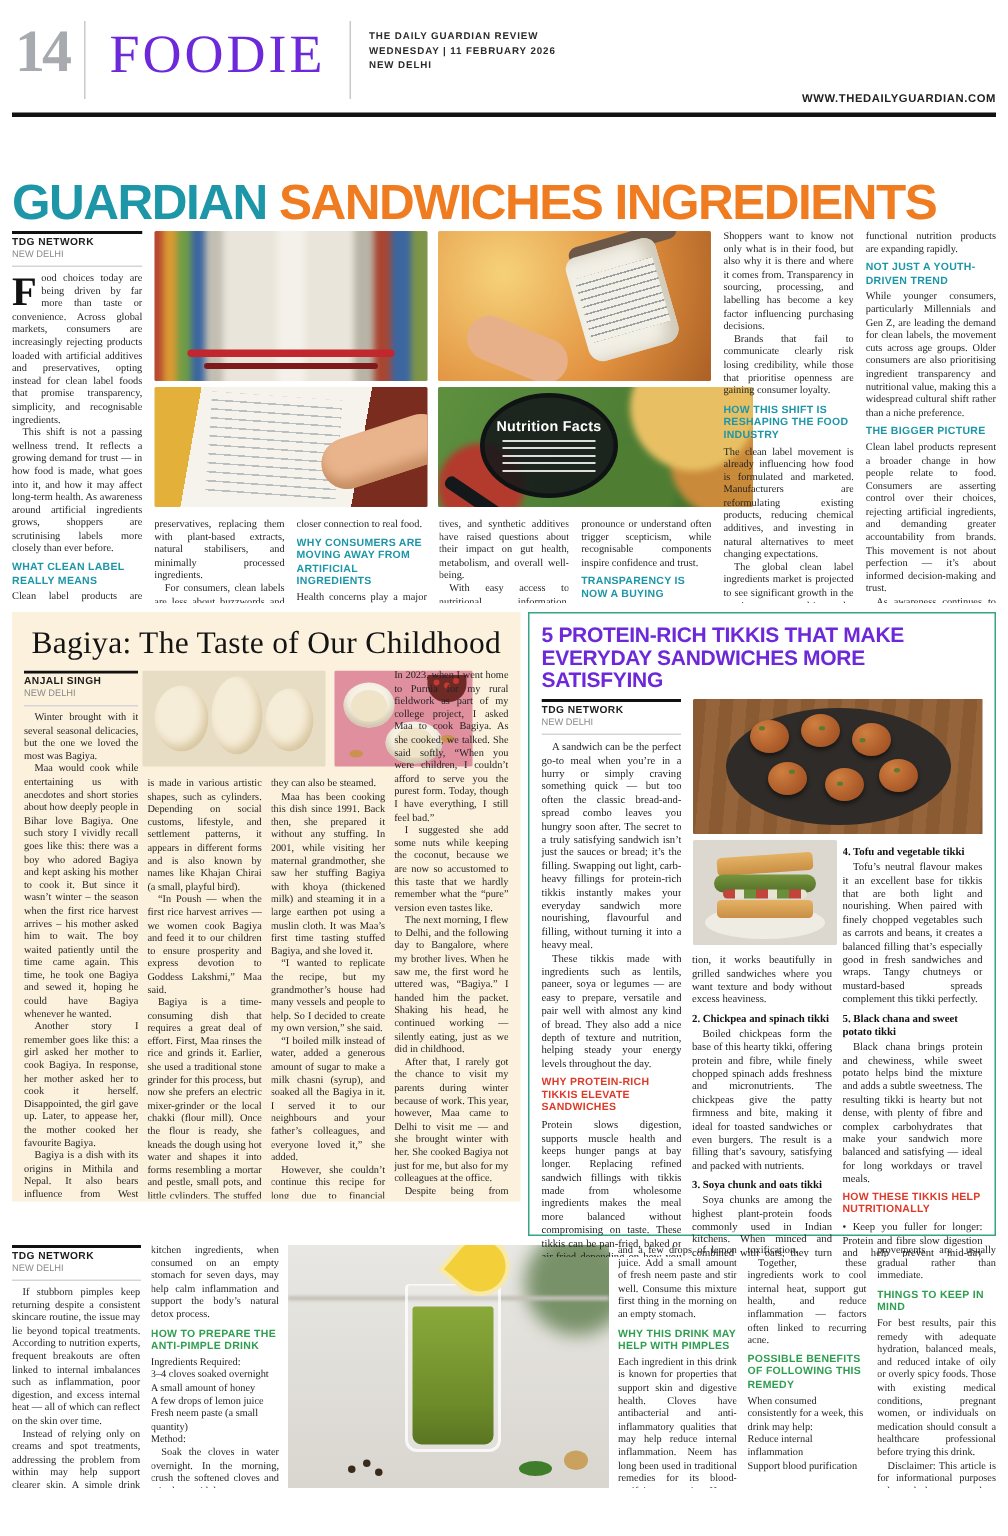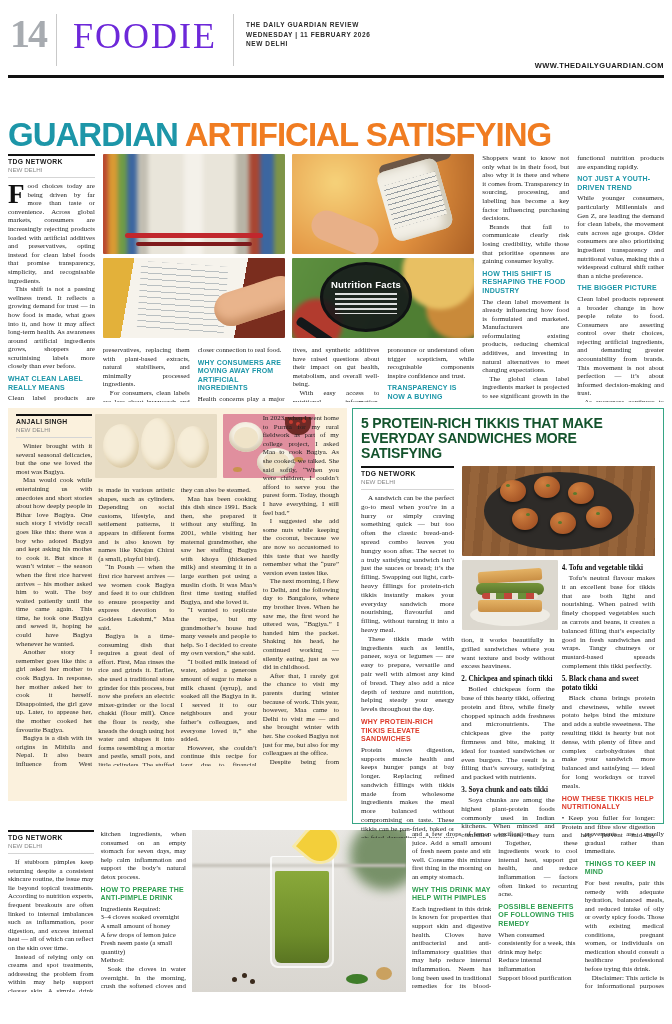--- a/index.html
+++ b/index.html
@@ -49,21 +49,21 @@
   .lblines{position:absolute;left:20%;top:6px;width:48%;height:86%;background:repeating-linear-gradient(180deg,#f6f3ec 0 5px,#aab2b6 5px 6px);opacity:.8;transform:rotate(4deg)}
   .finger{position:absolute;right:-14px;top:26px;width:86px;height:34px;background:#e9b48c;border-radius:18px;transform:rotate(-18deg);box-shadow:inset 0 -6px 8px #c78d63}
   
   .ph-hold{left:284px;top:0;width:182px;height:100px}
   .ph-hold .blurlayer{background:radial-gradient(circle at 25% 30%,#f6d27a,#e2913f 55%,#a65c23 100%)}
   .cup{position:absolute;right:28px;top:10px;width:62px;height:72px;background:#f2efe6;border-radius:8px 8px 10px 10px;transform:rotate(-16deg);box-shadow:inset -8px 0 10px #cfc9b8;z-index:2}
   .cup::before{content:"";position:absolute;left:4px;top:14px;right:4px;height:44px;background:repeating-linear-gradient(180deg,#f2efe6 0 4px,#9aa0a4 4px 5px)}
   .cuplid{position:absolute;right:22px;top:2px;width:74px;height:12px;background:#6d5746;border-radius:6px;transform:rotate(-16deg);z-index:2}
   .thumb{position:absolute;left:18px;bottom:6px;width:70px;height:30px;background:#e8b088;border-radius:16px;transform:rotate(22deg);z-index:3}
   
-  .ph-mag{left:284px;top:104px;width:182px;height:80px}
+  .ph-mag{left:284px;top:104px;width:210px;height:80px}
   .ph-mag .blurlayer{background:
     radial-gradient(circle at 80% 20%,#e8c063 0 22%,transparent 23%),
     radial-gradient(circle at 90% 60%,#c98a3a 0 18%,transparent 19%),
     radial-gradient(circle at 15% 80%,#b23b2e 0 14%,transparent 15%),
     radial-gradient(circle at 60% 85%,#4f7e33 0 20%,transparent 21%),
     linear-gradient(120deg,#5f9140,#3f6e2b)}
   .magcircle{position:absolute;left:28px;top:4px;width:92px;height:70px;border-radius:50%;background:rgba(20,24,26,.88);border:3px solid #101314;z-index:2;display:flex;flex-direction:column;align-items:center;justify-content:center}
   .nf-text{color:#fff;font:700 9.5px "Liberation Sans",sans-serif;letter-spacing:.2px}
   .nf-lines{width:62px;height:22px;margin-top:3px;background:repeating-linear-gradient(180deg,rgba(255,255,255,.85) 0 1.5px,transparent 1.5px 5px)}
   .maghandle{position:absolute;left:2px;bottom:2px;width:42px;height:9px;background:#15181a;border-radius:4px;transform:rotate(34deg);z-index:2}
@@ -76,21 +76,21 @@
   .ph-bag1{left:79px;top:0;width:122px;height:64px;background:#e7dcc4}
   .dump{position:absolute;background:#f6edd8;border-radius:50%;box-shadow:inset -3px -4px 6px #d8c7a2}
   .ph-bag2{left:207px;top:0;width:92px;height:64px;background:#e08f9e}
   .bowl{position:absolute;border-radius:50%;background:#f7f2e6;box-shadow:inset 0 -4px 6px #cfc3a8}
   .bowl .fill{position:absolute;inset:15%;border-radius:50%;background:#efe3c8}
   .minibowl{position:absolute;right:4px;top:3px;width:26px;height:18px;border-radius:0 0 12px 12px;background:#6e2a26}
   .minibowl i{position:absolute;width:4px;height:4px;border-radius:50%;background:#c43a30;display:block}
   .almond{position:absolute;width:9px;height:5px;border-radius:50%;background:#c9924e}
 
   .tikki{flex:1;height:416px;border:1px solid #36a585;padding:7px 8px;background:#fff}
-  .tikki-head{font:700 14px "Liberation Sans",sans-serif;color:#14532d;line-height:15px;letter-spacing:-.2px}
+  .tikki-head{font:700 14px "Liberation Sans",sans-serif;color:#6d28d9;line-height:15px;letter-spacing:-.2px}
   .tikki-body{margin-top:5px;height:372px;overflow:hidden;gap:7px}
   .tikki .sub{color:#dd3a2a}
   .tikki p.p,.tikki p.drop{font-size:7.1px;line-height:8.8px}
   .ph-plate{left:101px;top:0;width:194px;height:90px;background:repeating-linear-gradient(95deg,#8a5a33 0 9px,#96643a 9px 18px)}
   .plate{position:absolute;left:22px;top:6px;width:150px;height:78px;border-radius:50%;background:#2e2b28}
   .tk{position:absolute;width:26px;height:22px;border-radius:50%;background:radial-gradient(circle at 35% 30%,#cf7f3f,#a65526 75%);box-shadow:0 2px 3px rgba(0,0,0,.5)}
   .tk i{position:absolute;width:4px;height:3px;border-radius:50%;background:#5d7a2e;display:block}
   .ph-sand{left:101px;top:94px;width:96px;height:70px;background:#dcd8cf}
   .sandplate{position:absolute;left:8px;bottom:4px;width:80px;height:22px;border-radius:50%;background:#efece4}
   .toast{position:absolute;left:16px;width:64px;height:12px;background:linear-gradient(#e4b264,#c98f45);border-radius:3px}
@@ -130,21 +130,21 @@
     <div class="pubinfo">
       <div>THE DAILY GUARDIAN REVIEW</div>
       <div>WEDNESDAY | 11 FEBRUARY 2026</div>
       <div>NEW DELHI</div>
     </div>
     <div class="site">WWW.THEDAILYGUARDIAN.COM</div>
   </div>
   <div class="hrule"></div>
 
   <h1 class="mainhead"><br>
-    <span class="teal">GUARDIAN </span><span class="orange">ARTIFICIAL SATISFYING</span></h1>
+    <span class="teal">GUARDIAN </span><span class="orange">SANDWICHES INGREDIENTS</span></h1>
 
   <div class="cols top-body">
     <div class="ph ph-aisle">
       <div class="blurlayer"></div>
       <div class="cartbar"></div>
       <div class="cartbar2"></div>
     </div>
     <div class="ph ph-label">
       <div class="lblines"></div>
       <div class="finger"></div>
@@ -200,20 +200,21 @@
         <h4 class="sub">NOT JUST A YOUTH-DRIVEN TREND</h4>
         <p class="p">While younger consumers, particularly Millennials and Gen Z, are leading the demand for clean labels, the movement cuts across age groups. Older consumers are also prioritising ingredient transparency and nutritional value, making this a widespread cultural shift rather than a niche preference.</p>
         <h4 class="sub">THE BIGGER PICTURE</h4>
         <p class="p">Clean label products represent a broader change in how people relate to food. Consumers are asserting control over their choices, rejecting artificial ingredients, and demanding greater accountability from brands. This movement is not about perfection — it’s about informed decision-making and trust.</p>
         <p class="p">As awareness continues to grow, clean labels are likely to remain a defining feature of the modern food landscape rather than a temporary trend.</p>
       </div>
     </div>
 
   <div class="middle">
     <div class="bagiya">
+      <h2 class="bagiya-title">Bagiya: The Taste of Our Childhood</h2>
       <div class="cols bagiya-body">
         <div class="ph ph-bag1">
           <div class="dump" style="left:8px;top:10px;width:36px;height:44px"></div>
           <div class="dump" style="left:46px;top:4px;width:34px;height:52px"></div>
           <div class="dump" style="left:82px;top:12px;width:32px;height:42px"></div>
         </div>
         <div class="ph ph-bag2">
           <div class="bowl" style="left:6px;top:8px;width:34px;height:30px">
               <i class="fill"></i>
             </div>

